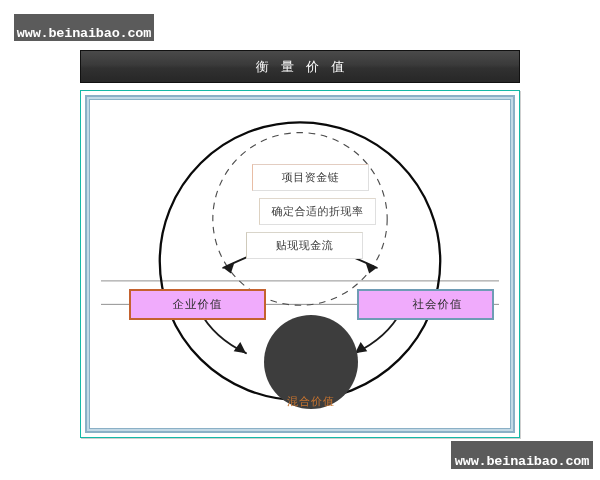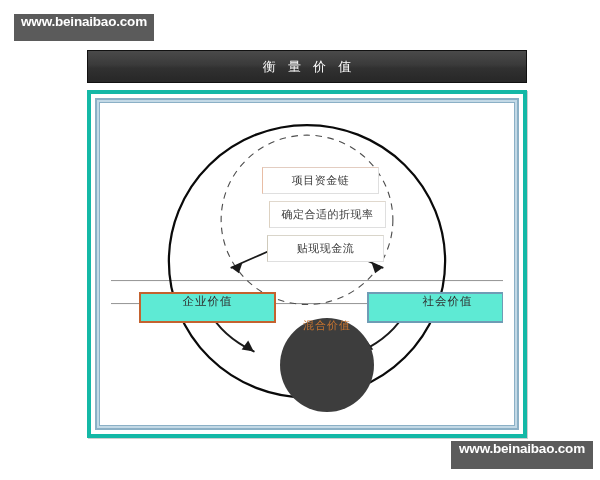--- a/index.html
+++ b/index.html
@@ -18,35 +18,34 @@
 
   
   .watermark {
     position: absolute;
     background: #5b5b5b;
     color: #ffffff;
     font-size: 13.5px;
     font-weight: bold;
     letter-spacing: -0.2px;
     display: flex;
-    align-items: flex-start;
-    justify-content: center;
-    font-family: Liberation Sans, sans-serif;
+    align-items: flex-end;
+    justify-content: center;
+    font-family: Liberation Mono, monospace;
   }
   .watermark-tl { left: 14px;  top: 14px;  width: 140px; height: 27px; }
   .watermark-br { left: 451px; top: 441px; width: 142px; height: 28px; }
 
   
   .slide {
     position: absolute;
     left: 80px;
     top: 50px;
     width: 440px;
     height: 332px;
-    margin-left: 7px;
   }
 
   
   .title-bar {
     position: absolute;
     left: 0; top: 0;
     width: 440px;
     height: 33px;
     background: linear-gradient(to bottom, #4a4a4a 0%, #3a3a3a 45%, #313131 55%, #272727 100%);
     border: 1px solid #111111;
@@ -64,21 +63,21 @@
   }
 
   
   .frame-outer {
     position: absolute;
     left: 0;
     top: 40px;
     width: 440px;
     height: 348px;
     box-sizing: border-box;
-    border: 4px solid #14b8a6;
+    border: 1px solid #14b8a6;
     background: #ffffff;
     box-shadow: 1px 1px 0 #cfcfcf;
   }
   .frame-band {
     position: absolute;
     left: 4px; top: 4px; right: 4px; bottom: 4px;
     box-sizing: border-box;
     border: 5px solid #8bb0c6;
     background: #ffffff;
   }
@@ -116,48 +115,49 @@
     font-size: 11px;
     color: #3a3a3a;
     letter-spacing: 0.5px;
     font-family: "DejaVu Sans", "Liberation Sans", sans-serif;
     white-space: nowrap;
   }
   .inner-box-1 { left: 151px; top: 53px;  width: 117px; height: 27px;
                  border: 1px solid #dfdfdf; border-left-color: #e8bda5; border-top-color: #e3cdc1; }
   .inner-box-2 { left: 158px; top: 87px;  width: 117px; height: 27px;
                  border: 1px solid #dfdfdf; border-left-color: #ddd2c2; border-top-color: #e0d8cd; }
-  .inner-box-3 { left: 156px; top: 121px; width: 117px; height: 27px;
+  .inner-box-3 { left: 145px; top: 121px; width: 117px; height: 27px;
                  border: 1px solid #dfdfdf; border-left-color: #cfcabb; border-top-color: #d9d5ca; }
 
   .side-box {
     position: absolute;
     box-sizing: border-box;
-    background: #5eead4;
-    display: flex;
+    background: #f0abfc;
+    display: flex;
+    align-items: center;
     justify-content: center;
     font-size: 11.5px;
     color: #2f2f2f;
     letter-spacing: 1px;
     font-family: "DejaVu Sans", "Liberation Sans", sans-serif;
     white-space: nowrap;
   }
   .side-box-left  { left: 28px;  top: 178px; width: 137px; height: 31px;
                     border: 2px solid #c4622f; }
   .side-box-right { left: 256px; top: 178px; width: 137px; height: 31px;
                     border: 2px solid #6f9cb5; padding-left: 24px; }
 
   .hub {
     position: absolute;
-    left: 169px; top: 204px;
+    left: 163px; top: 204px;
     width: 94px; height: 94px;
     border-radius: 50%;
     background: #3d3d3d;
     display: flex;
-    align-items: flex-start;
+    align-items: flex-end;
     justify-content: center;
   }
   .hub-label {
     color: #c8742f;
     font-size: 11px;
     letter-spacing: 1px;
     font-family: "DejaVu Sans", "Liberation Sans", sans-serif;
     white-space: nowrap;
   }
 </style>

